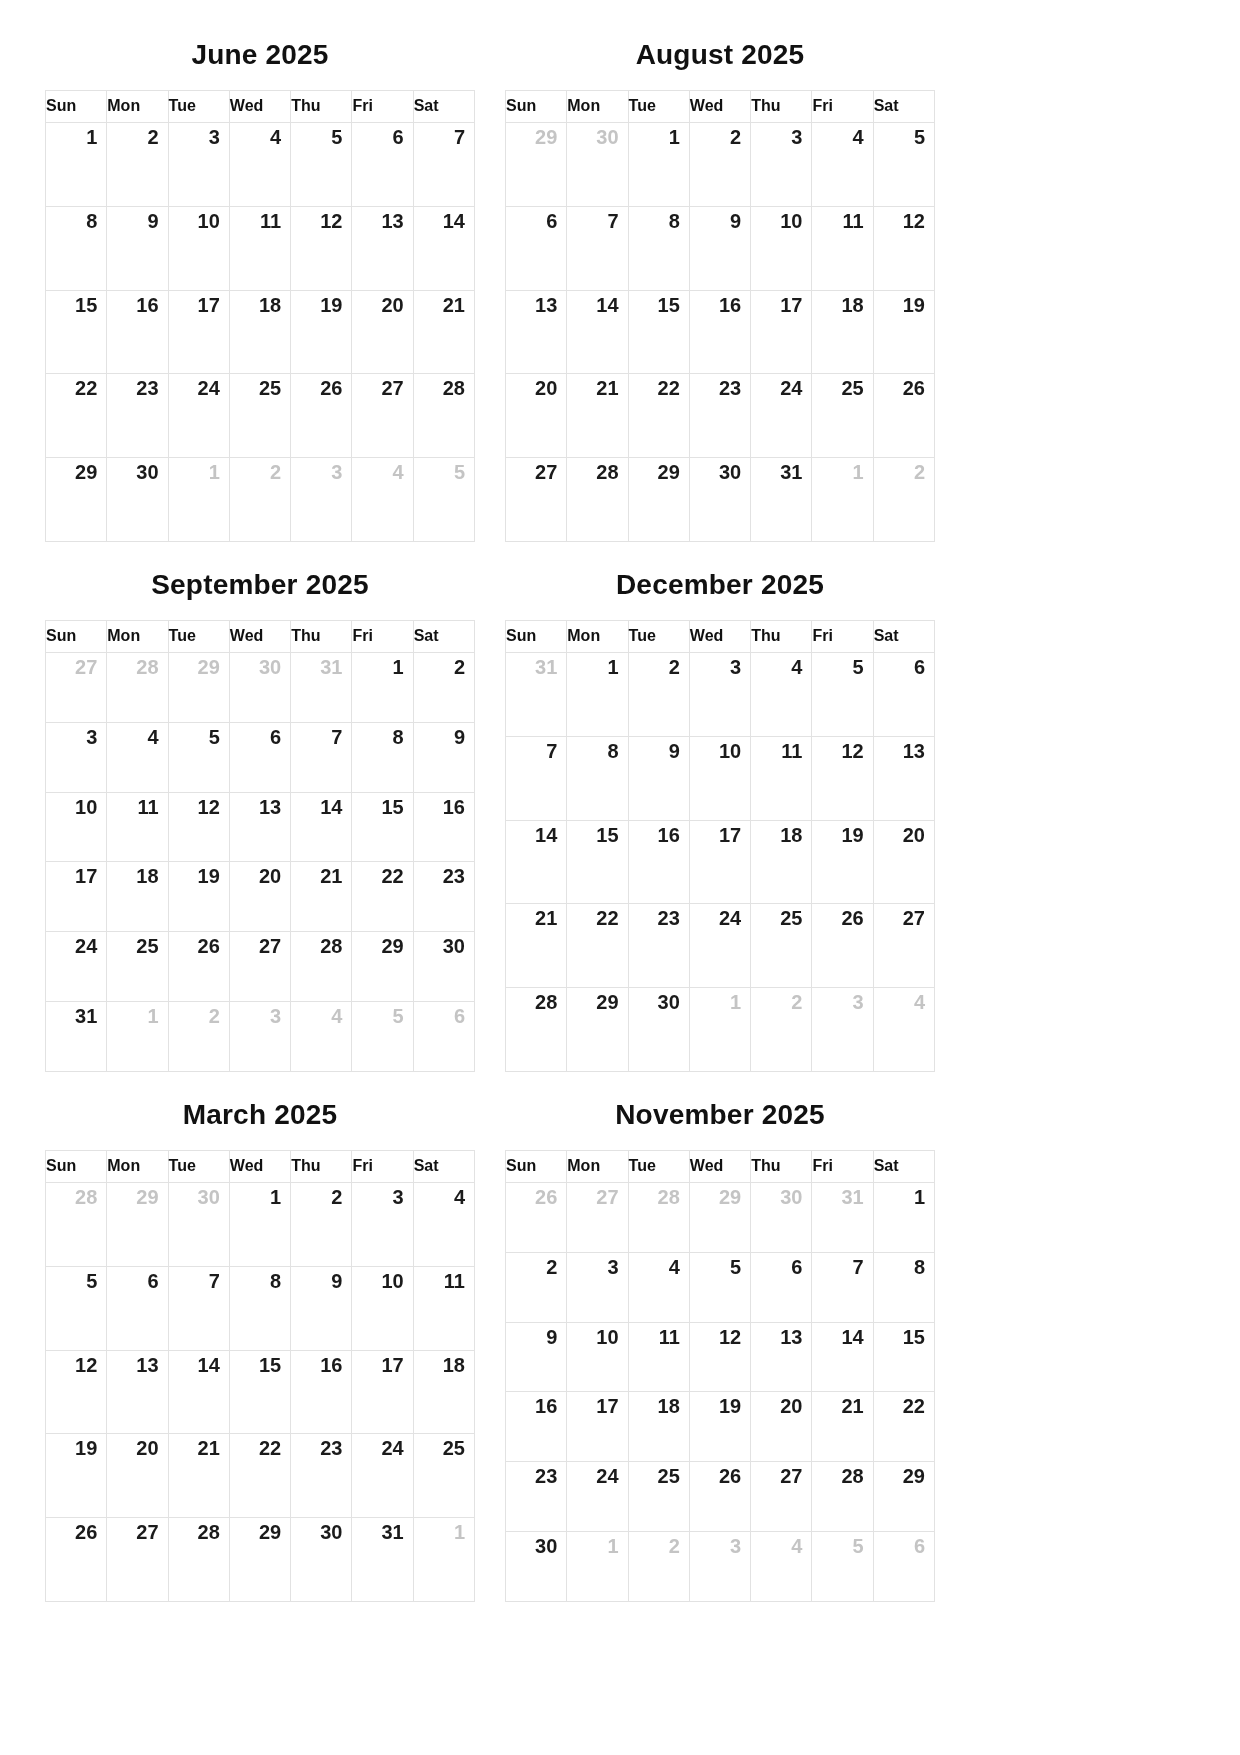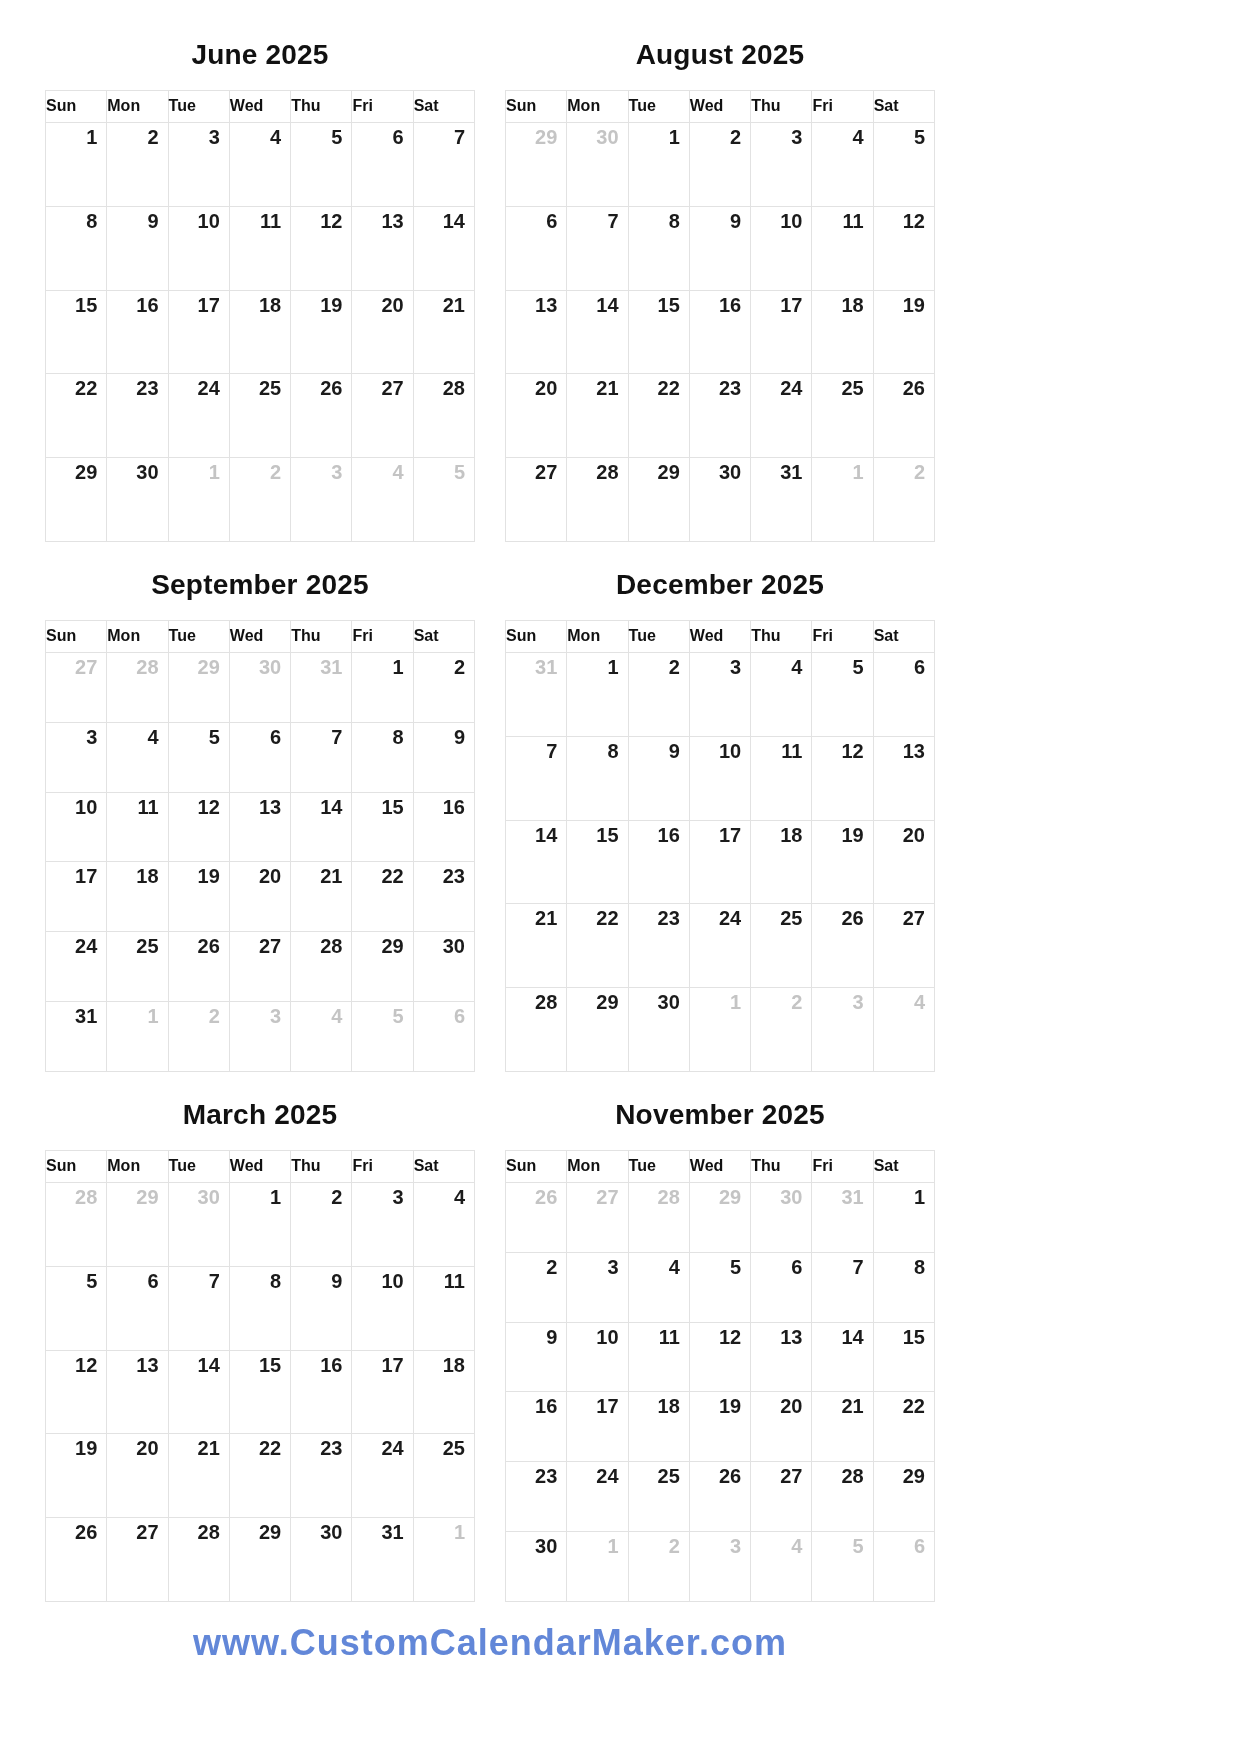--- a/index.html
+++ b/index.html
@@ -476,14 +476,13 @@
                 <td class="day out">3</td>
                 <td class="day out">4</td>
                 <td class="day out">5</td>
                 <td class="day out">6</td>
               </tr>
             </tbody>
           </table>
         </section>
       </div>
     </div>
-  <div class="watermark">www.CustomCalendarMaker.com</div>
 </main>
 
 </body></html>

